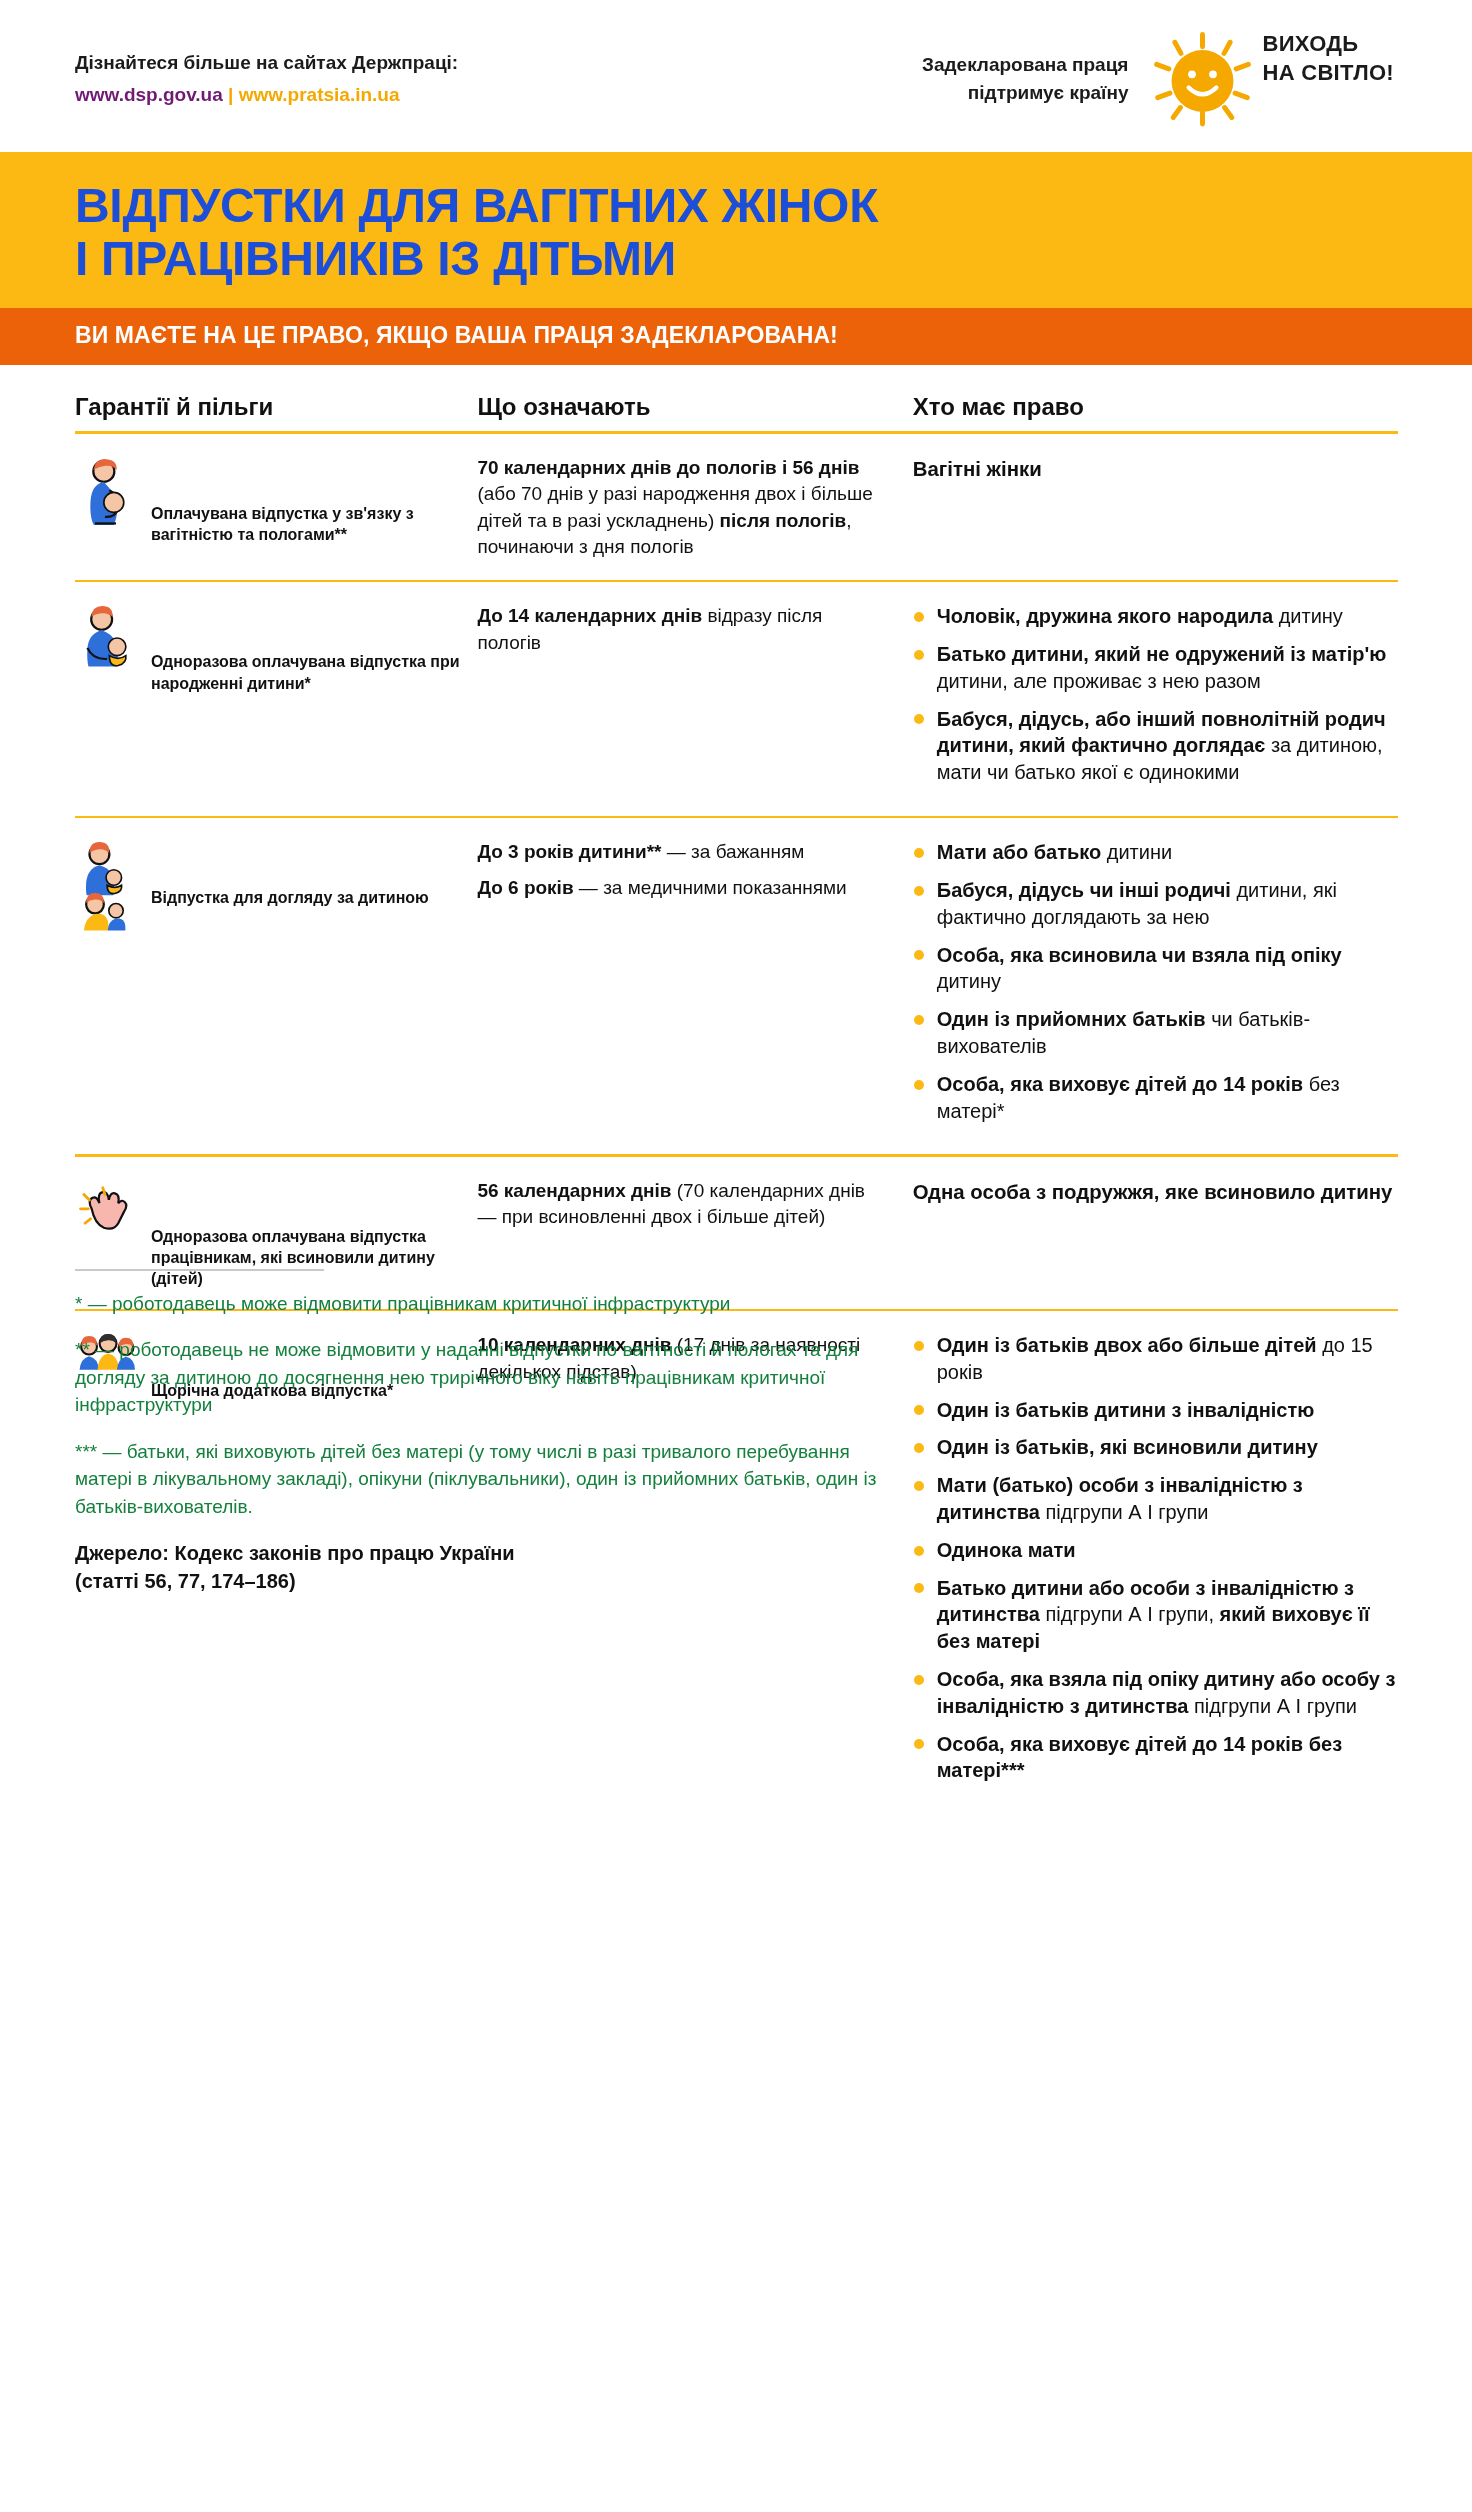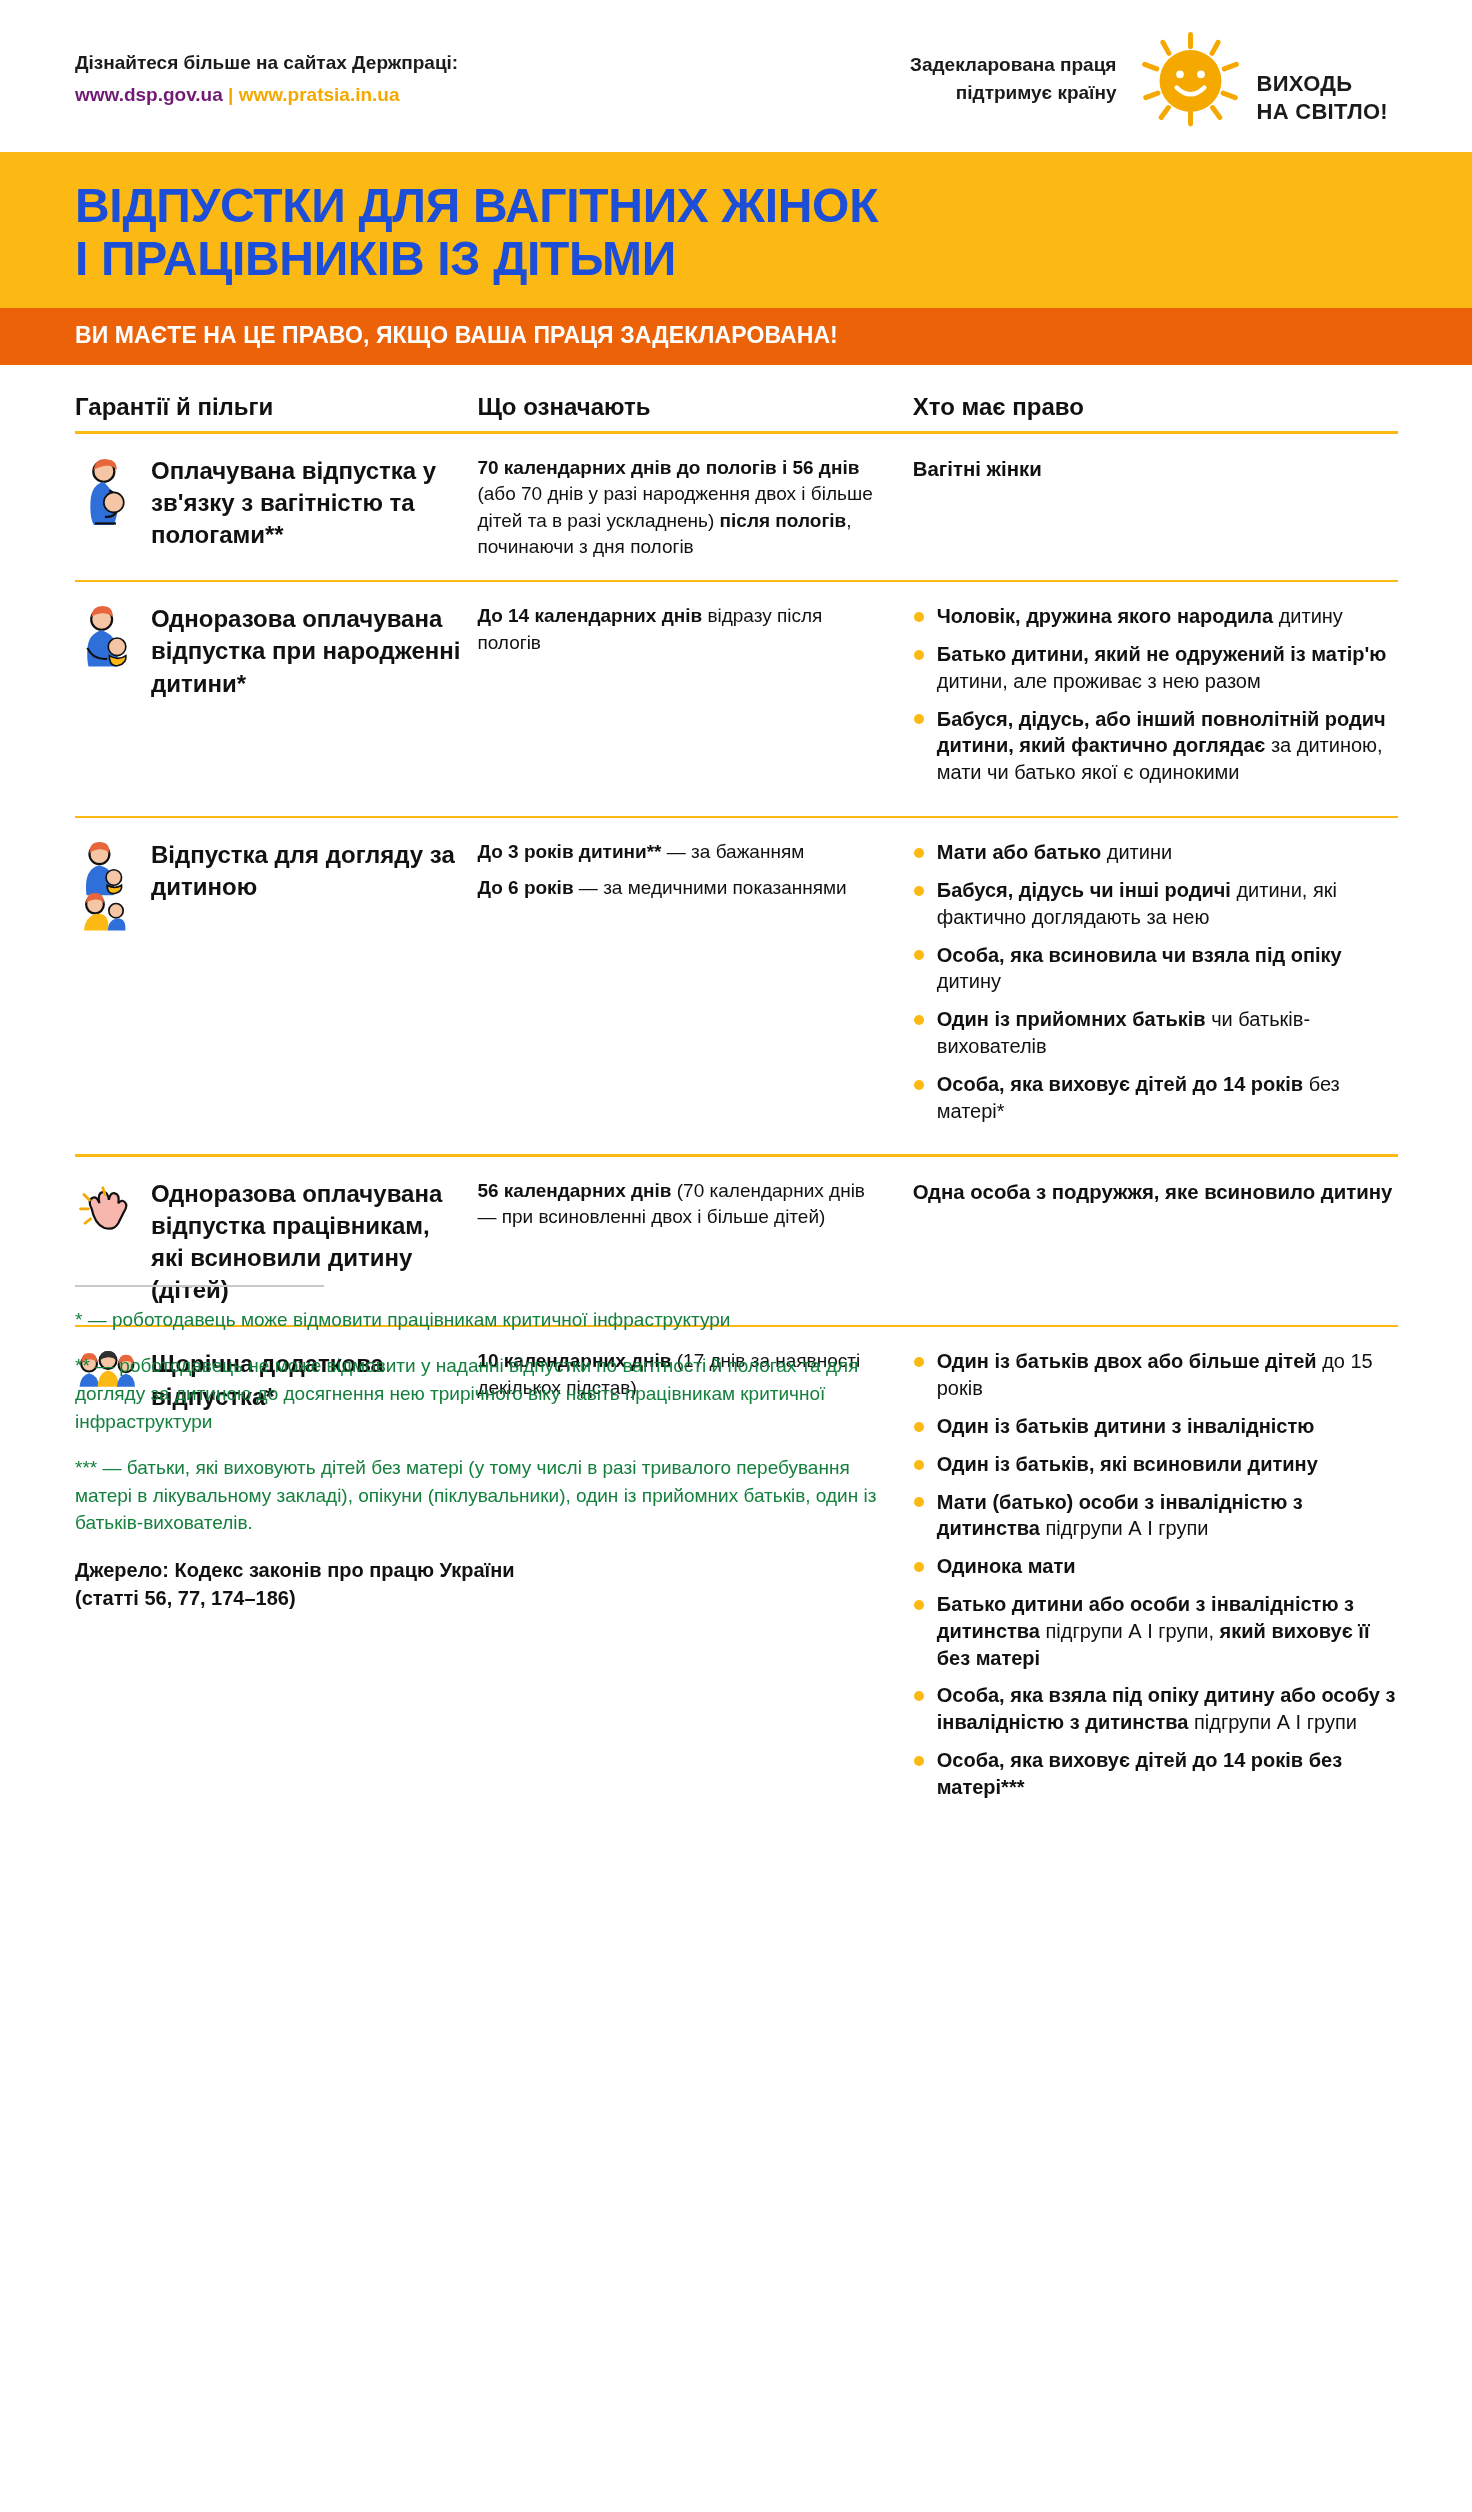--- a/index.html
+++ b/index.html
@@ -44,23 +44,23 @@
     font-size: 19px;
     font-weight: bold;
     color: #1b1b1b;
     text-align: right;
     line-height: 1.45;
     margin-left: auto;
     margin-right: 22px;
   }
   .logo-block {
     display: flex;
-    align-items: flex-end;
-    gap: 13px;
-    margin-right: 19px;
+    align-items: flex-start;
+    gap: 7px;
+    margin-right: 13px;
   }
   .sun {
     width: 105px;
     height: 97px;
     position: relative;
   }
   .brand {
     font-size: 22px;
     font-weight: bold;
     color: #1b1b1b;
@@ -127,24 +127,25 @@
     display: flex;
     gap: 12px;
     padding-right: 11px;
   }
   .icon-box {
     width: 64px;
     flex: 0 0 64px;
     padding-top: 2.2px;
   }
   .cell-title {
-    font-size: 24px;
+    font-size: 16px;
     font-weight: bold;
     line-height: 1.34;
     color: #111;
+    margin-top: 48px;
   }
   .cell-2 {
     width: 436px;
     padding-right: 25px;
     font-size: 19px;
     line-height: 1.4;
     color: #111;
   }
   .cell-2 b { font-weight: bold; }
   .cell-2 .blk { margin-bottom: 8.8px; }

